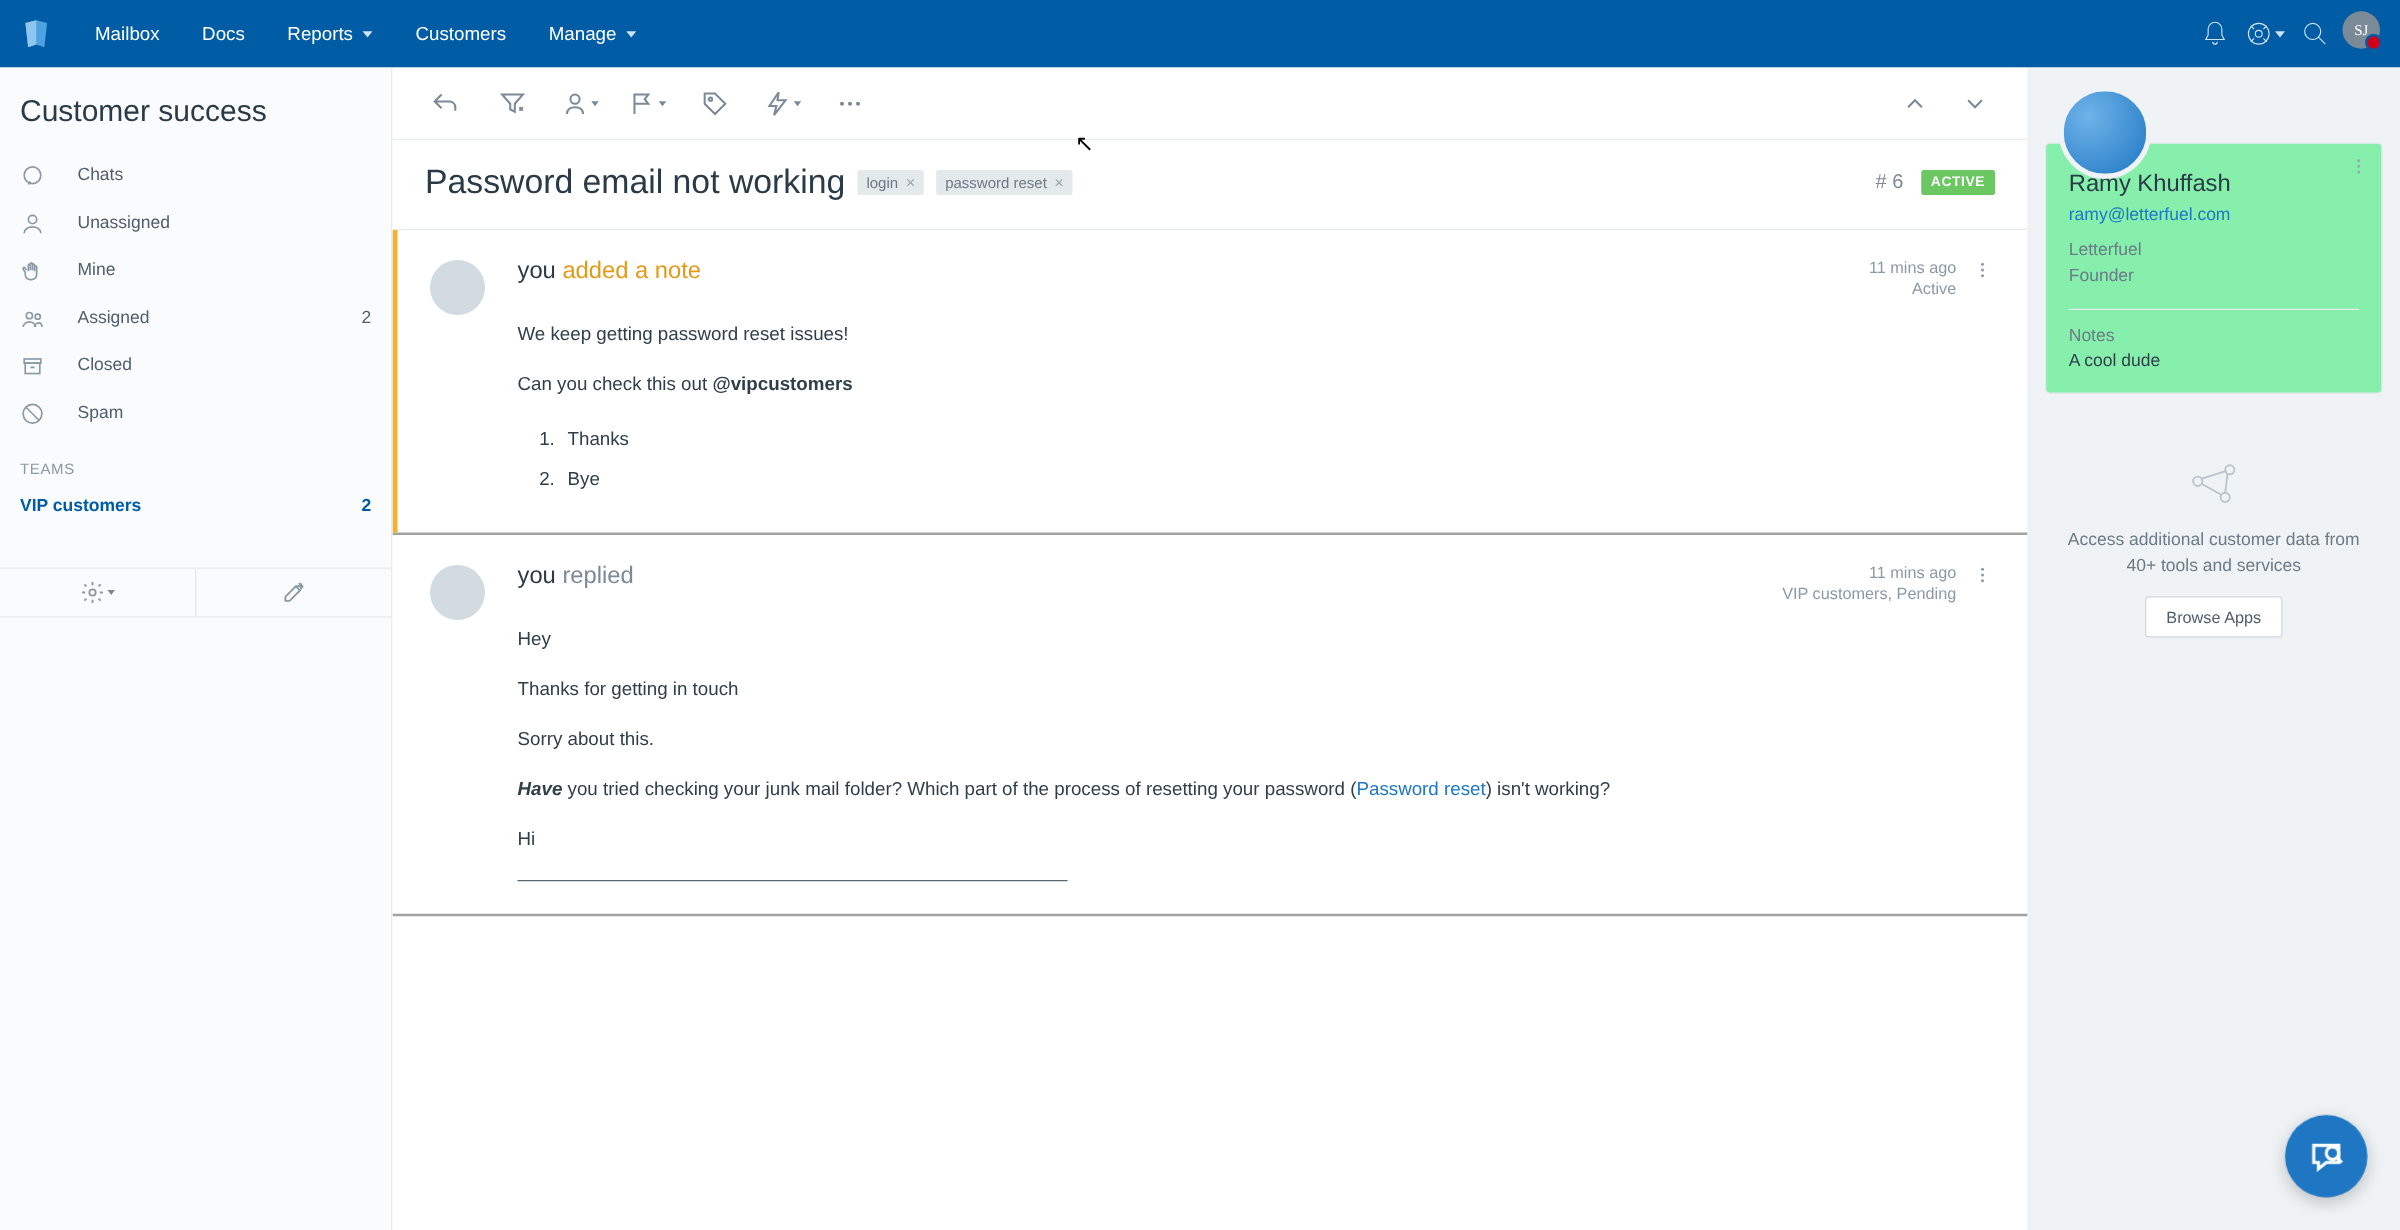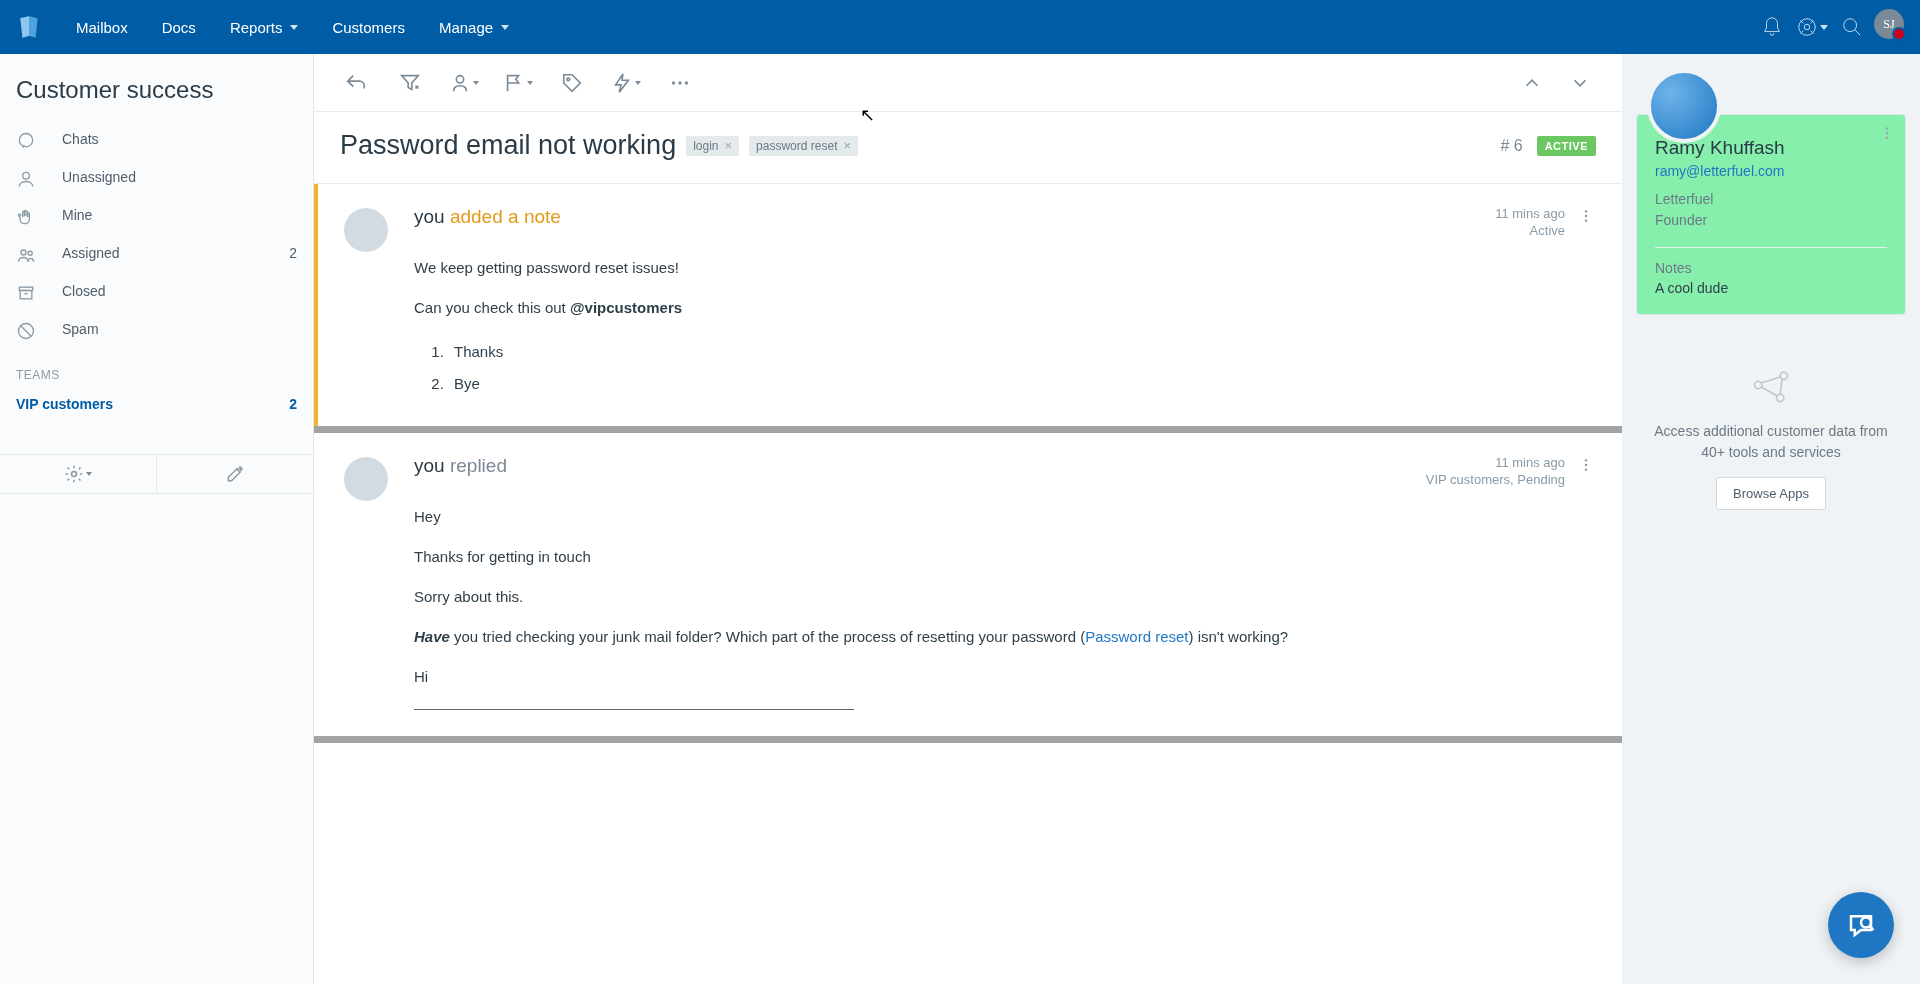--- a/index.html
+++ b/index.html
@@ -52,21 +52,21 @@
   .subject-row { padding: 18px 26px 22px 26px; border-bottom:1px solid #e9edef; display:flex; align-items:center; flex-wrap:wrap; gap:10px;}
   .subject { font-size:27px; color:#2a3b47; font-weight:400;text-align:right;}
   .tag { background:#e4e9ec; color:#6b7a86; font-size:12px; padding:3px 7px; border-radius:2px; display:inline-flex; align-items:center; gap:6px;}
   .tag .x { color:#9aa6af; cursor:pointer; font-size:13px; line-height:1;}
   .subj-right { margin-left:auto; display:flex; align-items:center; gap:14px;}
   .conv-num { color:#7b8a96; font-size:16px;}
   .badge-active { background:#6ac761; color:#fff; font-size:11px; font-weight:700; padding:4px 8px; border-radius:2px; letter-spacing:0.5px;}
 
   
   .thread { flex:1; overflow:auto;}
-  .msg { position:relative; padding: 22px 26px 26px 100px; border-bottom:7px solid #a3a3a3;}
+  .msg { position:relative; padding: 22px 26px 26px 100px; border-bottom:2px solid #a3a3a3;}
   .msg.note::before { content:""; position:absolute; left:0; top:0; bottom:0; width:4px; background:#f6b12e;}
   .msg-avatar { position:absolute; left:30px; top:24px; width:44px;height:44px; border-radius:50%; background:#d2dbe1;}
   .msg-head { display:flex; align-items:flex-start;}
   .msg-title { font-size:19px;}
   .msg-title .you { color:#2a3b47; font-weight:500;}
   .msg-title .action { color:#e39b17; font-weight:500;}
   .msg-title .action-reply { color:#7b8a96; font-weight:400;}
   .msg-meta { margin-left:auto; text-align:right; color:#8a9aa6; font-size:13px; display:flex; align-items:flex-start; gap:11px;}
   .msg-meta-col { display:flex; flex-direction:column; align-items:flex-end; gap:2px;}
   .msg-more { cursor:pointer; padding:2px;}

